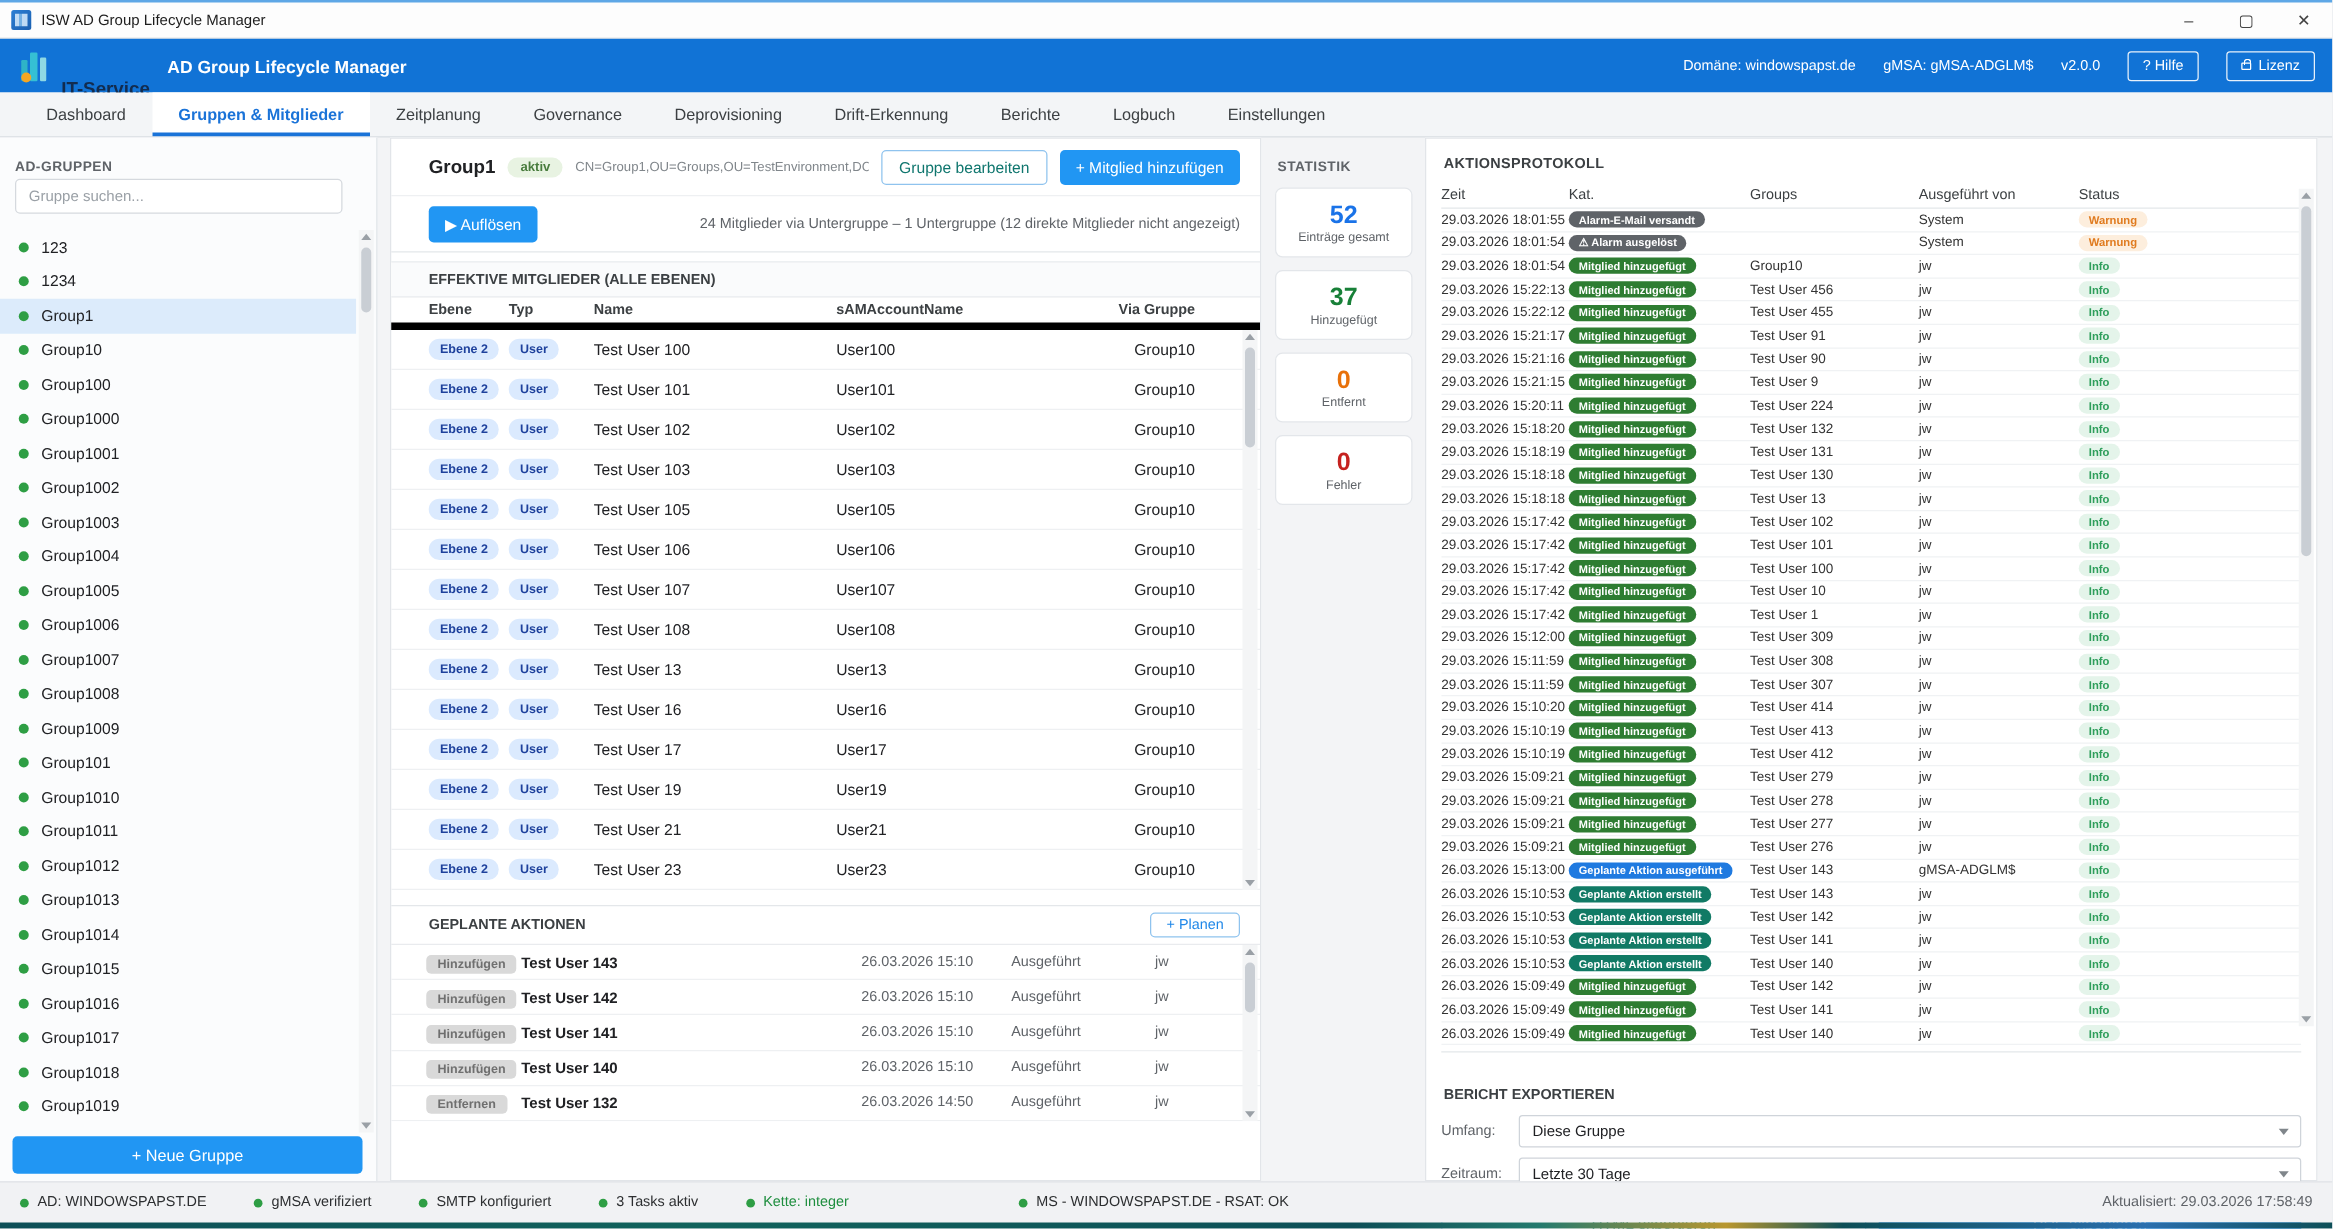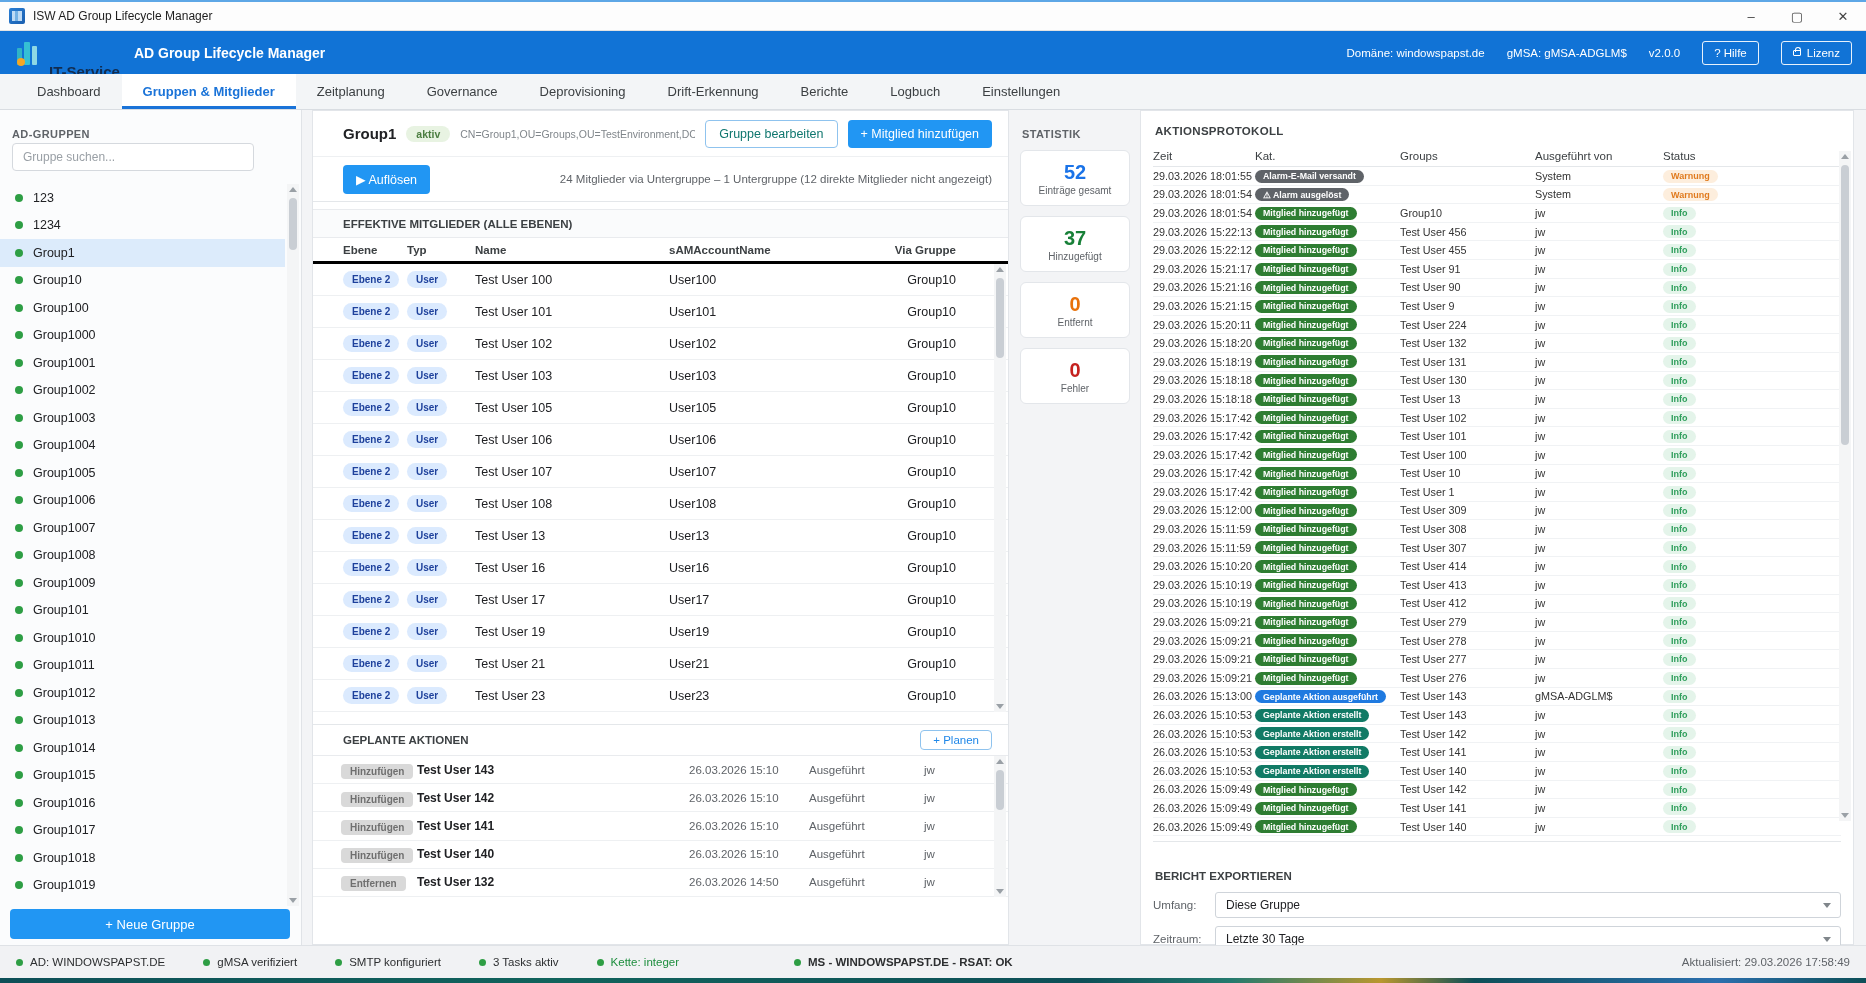--- a/index.html
+++ b/index.html
@@ -35,21 +35,21 @@
 
   
   .navbar{position:absolute;top:74px;left:0;right:0;height:36px;background:#f3f5f7;
     border-bottom:1px solid #d9dde2;display:flex;padding-left:16px;}
   .nav-tab{padding:0 21px;display:flex;align-items:center;font-size:13px;color:#3c4043;}
   .nav-tab.active{background:#fff;color:#1a73d8;font-weight:bold;border-bottom:3px solid #1a73d8;padding-top:3px;}
 
   
   .sidebar{position:absolute;top:110px;left:0;width:302px;bottom:38px;background:#fbfcfd;border-right:1px solid #e0e3e7;}
   .sidebar-heading{font-size:11px;font-weight:bold;color:#5f6368;letter-spacing:.4px;margin:18px 0 0 12px;}
-  .search-input{position:absolute;top:33px;left:12px;width:242px;height:28px;border:1px solid #d5d9de;
+  .search-input{position:absolute;top:33px;left:12px;width:262px;height:28px;border:1px solid #d5d9de;
     border-radius:4px;padding:0 10px;font-size:12px;color:#333;background:#fff;outline:none;}
   .search-input::placeholder{color:#9aa0a6;}
   .group-list{position:absolute;top:74px;left:0;right:16px;height:722px;overflow:hidden;}
   .group-item{height:27.5px;display:flex;align-items:center;gap:10px;padding-left:15px;font-size:12.5px;color:#202124;}
   .group-item.selected{background:#dcebfb;}
   .gdot{width:8px;height:8px;border-radius:50%;background:#2e9e44;flex:none;}
   .side-scroll{position:absolute;top:74px;right:2px;width:12px;height:722px;background:#f4f5f6;}
   .sb-thumb{position:absolute;left:2px;width:8px;background:#c9ced4;border-radius:4px;}
   .tri-up,.tri-down{position:absolute;left:2px;width:0;height:0;border-left:4px solid transparent;border-right:4px solid transparent;}
   .tri-up{top:3px;border-bottom:5px solid #9aa0a6;}
@@ -68,21 +68,21 @@
   .member-tabs{height:42px;display:flex;align-items:flex-end;padding-left:30px;border-bottom:1px solid #e4e7ea;}
   .mtab{border:1px solid #d8dce0;border-bottom:none;background:#f7f8f9;color:#3c4043;font-size:12.5px;
     padding:9px 16px;display:flex;align-items:center;gap:8px;}
   .mtab.active{background:#fff;margin-bottom:-1px;padding-bottom:10px;}
   .tab-badge{background:#d6e9fb;color:#1a6fd4;font-size:10px;font-weight:bold;padding:2px 7px;border-radius:9px;}
   .resolve-row{height:45px;display:flex;align-items:center;padding:0 16px 0 30px;border-bottom:1px solid #e4e7ea;}
   .resolve-note{margin-left:auto;font-size:11.5px;color:#5f6368;}
   .section-title{height:29px;display:flex;align-items:center;padding-left:30px;font-size:11.5px;font-weight:bold;
     color:#3c4043;background:#fafbfc;border-bottom:1px solid #e9ebee;margin-top:7px;border-top:1px solid #e9ebee;}
   .mem-grid{display:grid;grid-template-columns:64px 68px 194px 220px 1fr;padding-left:30px;padding-right:52px;align-items:center;}
-  .mem-head{height:26px;border-bottom:3px solid #000000;font-size:11.5px;color:#3c4043;font-weight:bold;}
+  .mem-head{height:26px;border-bottom:6px solid #000000;font-size:11.5px;color:#3c4043;font-weight:bold;}
   .mem-head .via,.mem-row .via{text-align:right;}
   .mem-rows{position:relative;height:448px;overflow:hidden;}
   .mem-row{height:32px;border-bottom:1px solid #eef0f2;font-size:12.5px;color:#202124;}
   .pill-blue{background:#dbeafe;color:#1e419c;font-size:10px;font-weight:bold;padding:3px 9px;border-radius:10px;display:inline-block;}
   .mem-scroll{position:absolute;top:0;right:2px;width:12px;height:448px;background:#f4f5f6;}
   .planned{margin-top:12px;border-top:1px solid #e4e7ea;position:relative;}
   .planned-head{height:31px;display:flex;align-items:center;padding:0 16px 0 30px;border-bottom:1px solid #e9ebee;}
   .planned-title{font-size:11.5px;font-weight:bold;color:#3c4043;}
   .btn-plan{margin-left:auto;background:#fff;color:#1f87e8;border:1px solid #8fc3ee;border-radius:4px;font-size:11.5px;padding:3px 12px;}
   .plan-rows{position:relative;height:141px;overflow:hidden;}
@@ -125,21 +125,21 @@
   .select-caret{position:absolute;right:9px;top:10px;width:0;height:0;
     border-left:4px solid transparent;border-right:4px solid transparent;border-top:5px solid #80868b;}
   .export-btns{display:flex;gap:10px;margin-top:12px;}
   .export-btns .btn-outline,.export-btns .btn-blue{flex:1;height:30px;display:flex;align-items:center;justify-content:center;font-size:12.5px;}
 
   
   .statusbar{position:absolute;left:0;right:0;bottom:5px;height:33px;background:#f1f2f4;border-top:1px solid #dfe2e6;
     display:flex;align-items:center;padding:0 16px;gap:38px;font-size:11.5px;color:#2d2f31;}
   .status-item{display:flex;align-items:center;gap:7px;white-space:nowrap;}
   .status-item.green{color:#1e8e3e;}
-  .status-item.far{margin-left:77px;font-weight:bold;}
+  .status-item.far{margin-left:98px;}
   .sdot{width:7px;height:7px;border-radius:50%;background:#2e9e44;}
   .status-updated{margin-left:auto;color:#5f6368;font-size:11.5px;}
   .bottom-strip{position:absolute;left:0;right:0;bottom:0;height:5px;
     background:linear-gradient(90deg,#0d4f57 0%,#11635c 30%,#0d4f57 58%,#247a6e 66%,#b9972f 74%,#0d4f57 79%,#2b6fae 92%,#0d4f57 100%);}
 </style>
 </head>
 <body>
 
 <div class="app">
 

